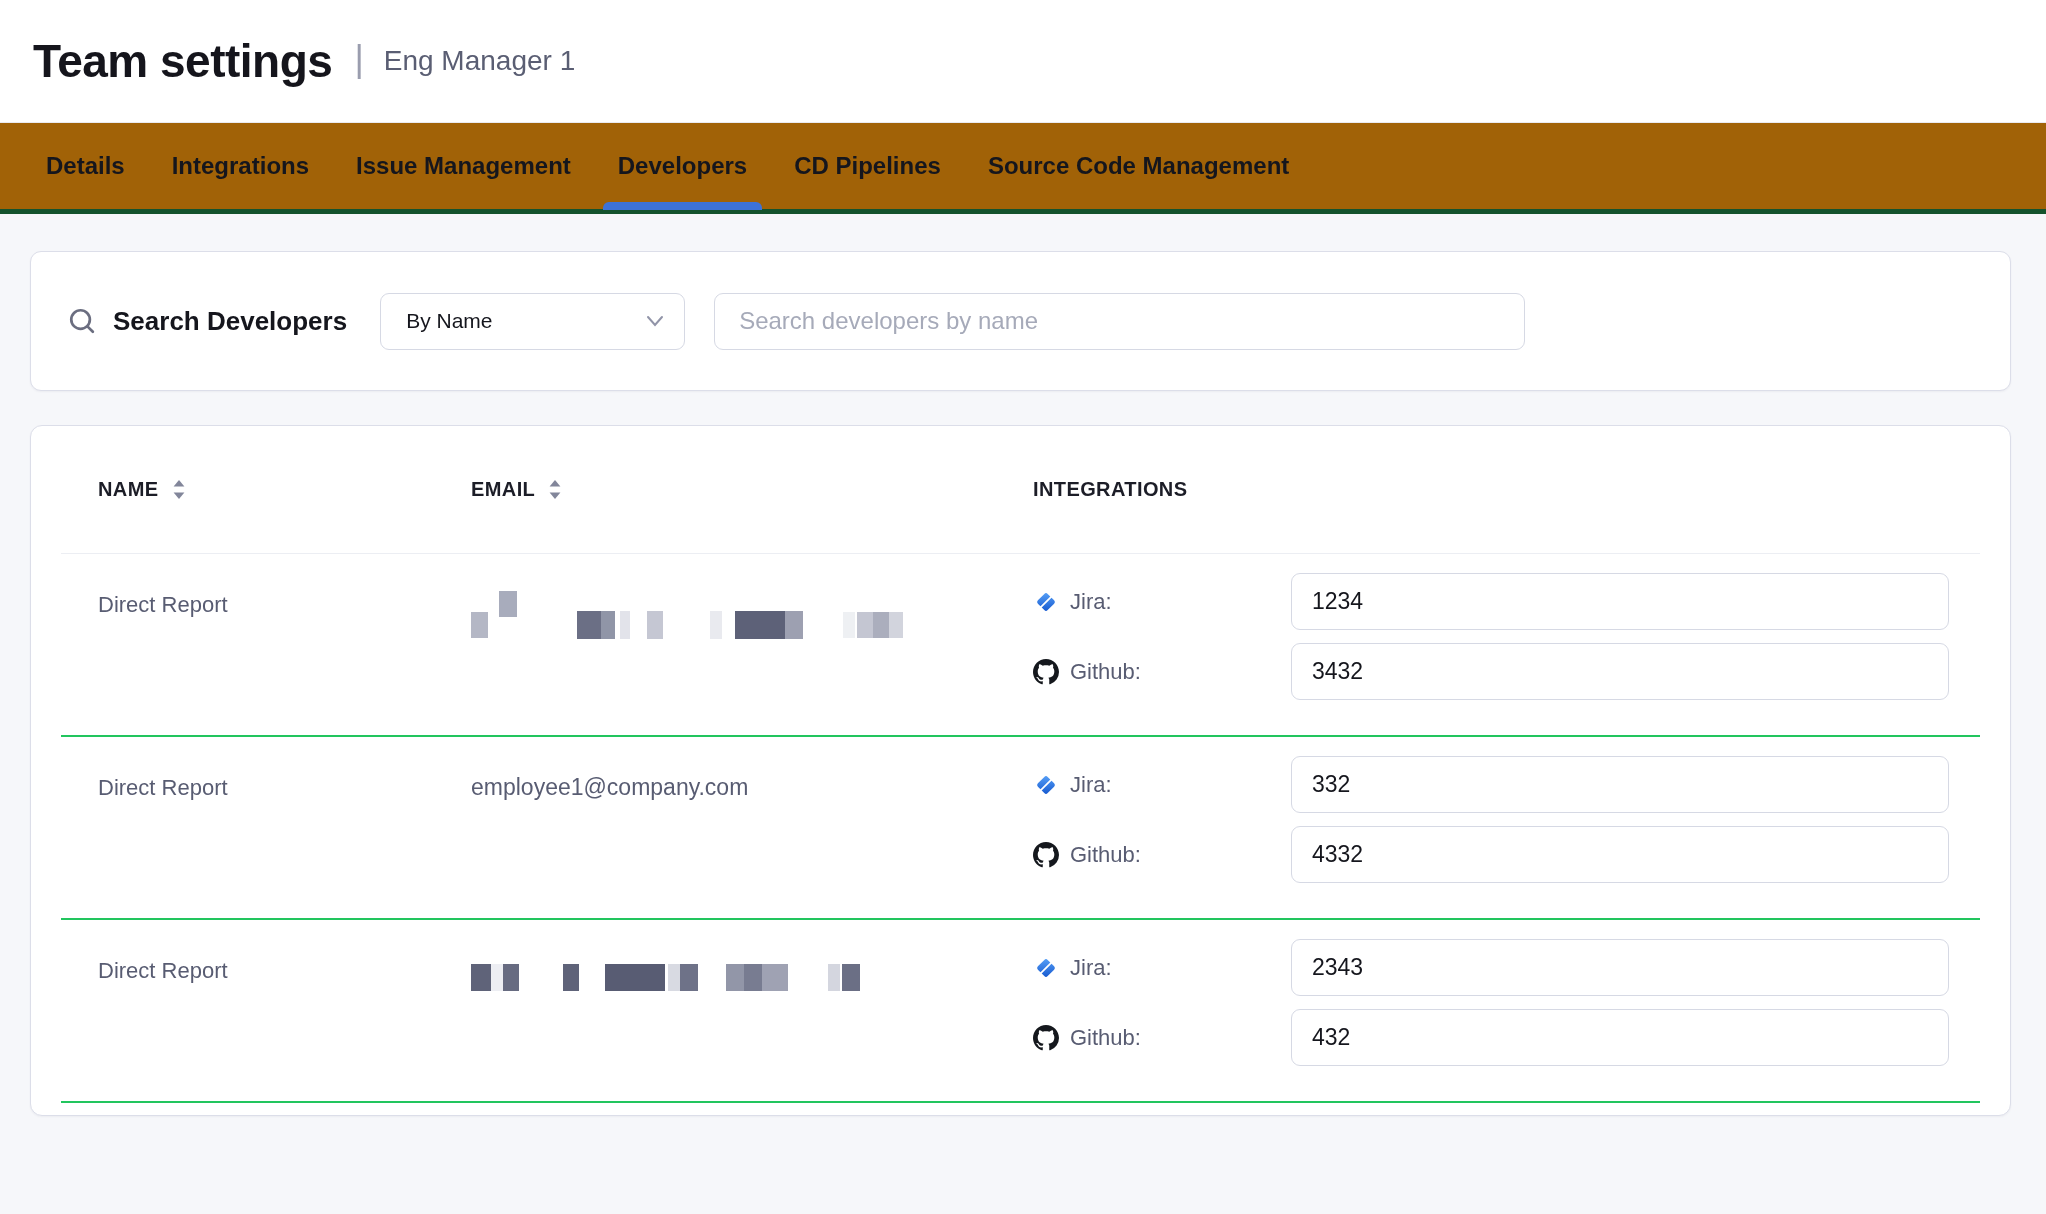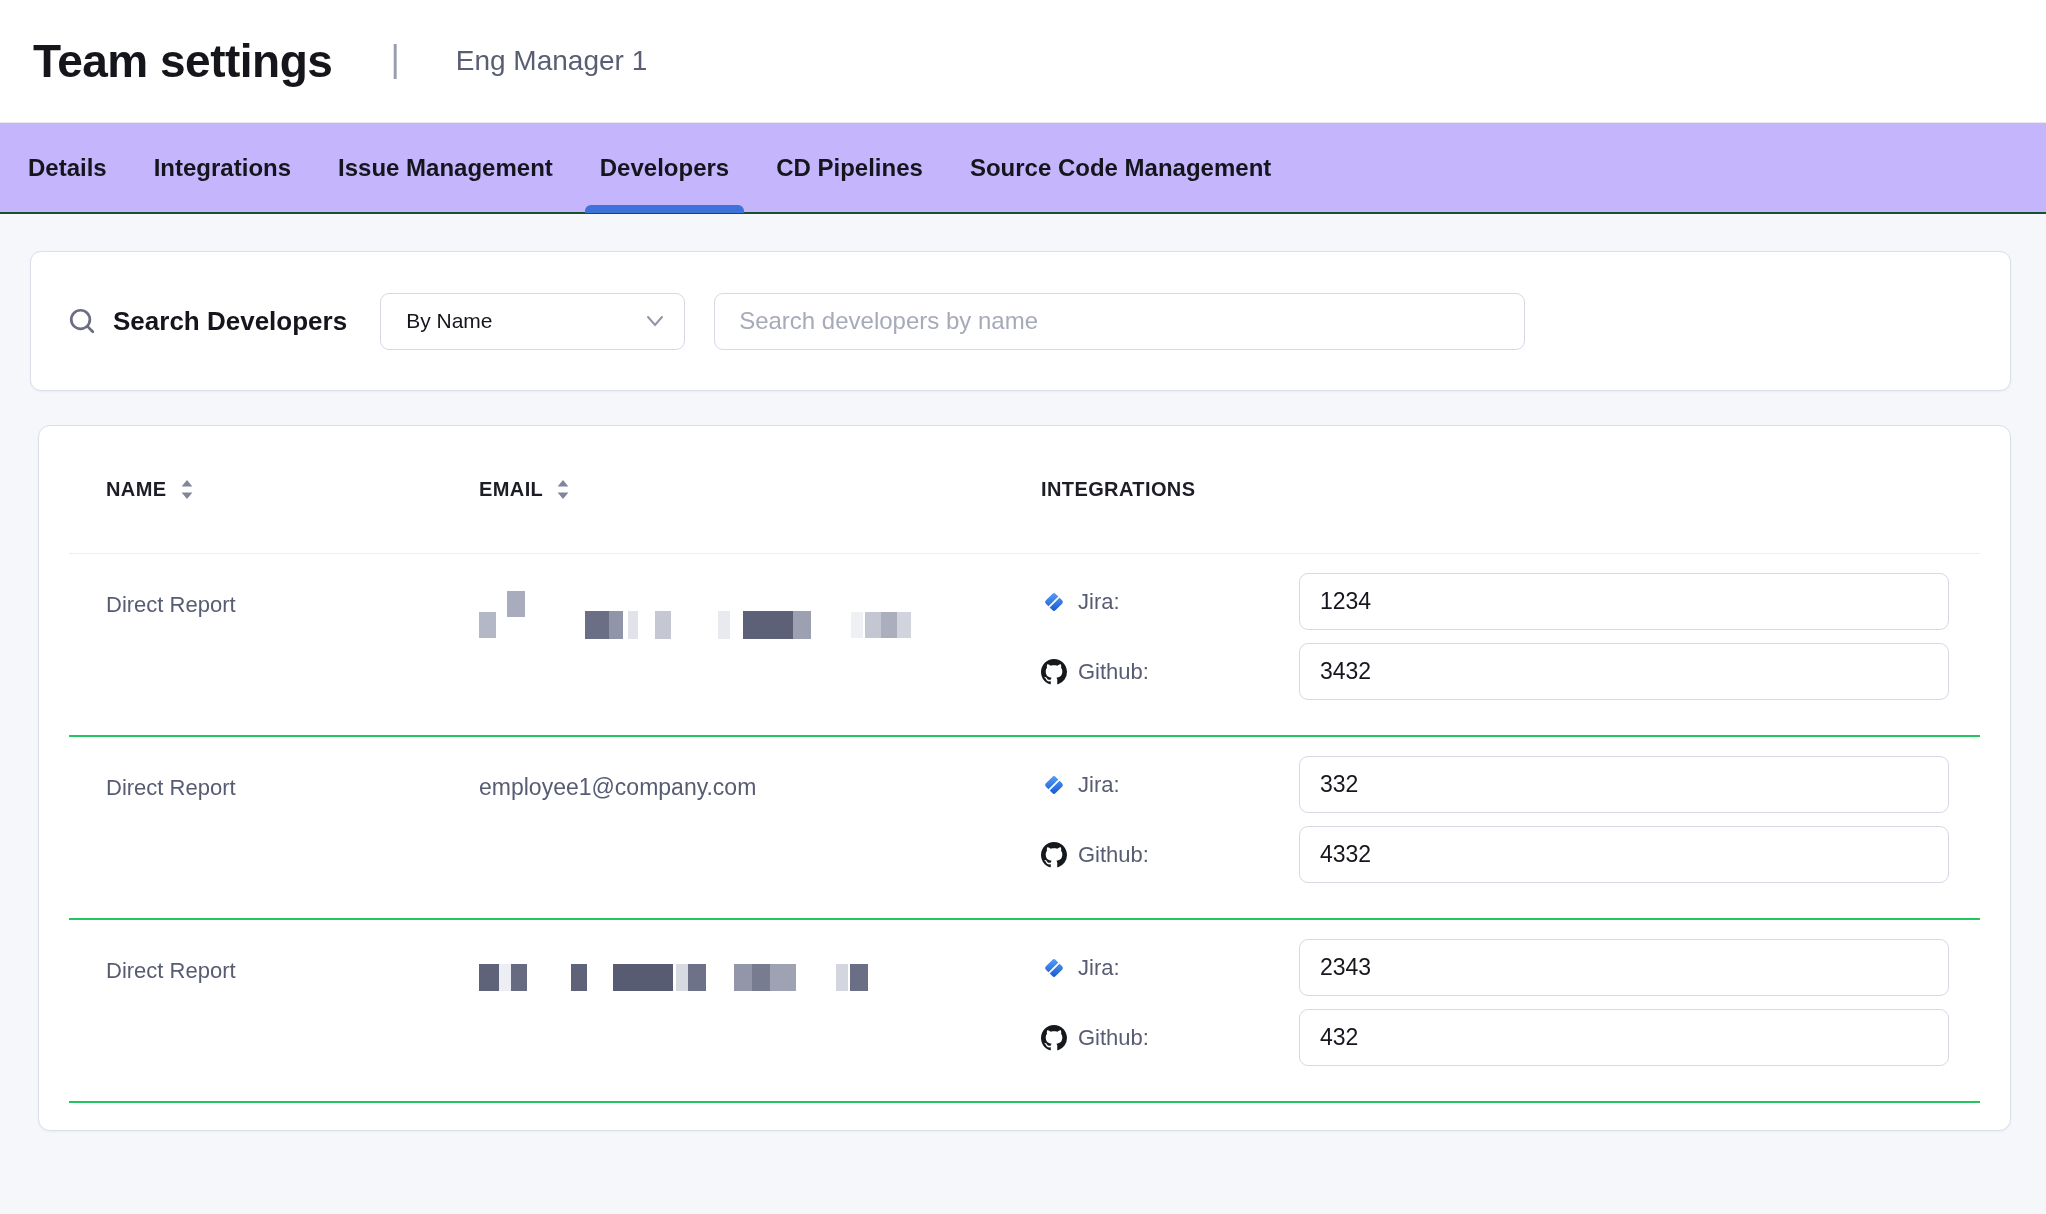--- a/index.html
+++ b/index.html
@@ -1,45 +1,45 @@
 <!DOCTYPE html>
 <html style="--accent: #3d72d8;"><head>
 <meta charset="utf-8">
 <style>
   * { margin:0; padding:0; box-sizing:border-box; }
   html,body { background:#fff; }
   body { font-family:"Liberation Sans","DejaVu Sans",sans-serif; color:#15161d; }
   .page { position:relative; width:2046px; height:1214px; background:#fff; overflow:hidden; }
 
   
-  .top-header { height:123px; display:flex; align-items:center; padding-left:33px; background:#fff; border-bottom:1px solid #e9eaf0;gap:36px; }
+  .top-header { height:123px; display:flex; align-items:center; padding-left:33px; background:#fff; border-bottom:1px solid #e9eaf0; }
   .page-title { font-size:46px; font-weight:700; color:#15151c; letter-spacing:-0.5px; }
   .title-sep { font-size:36px; font-weight:300; color:#9a9dae; margin:0 20px 0 22px; transform:translateY(-2px); }
   .title-context { font-size:28px; color:#5a5e73; }
 
   
-  .tabbar { position:relative; height:91px; background:#c4b5fd; display:flex; align-items:stretch; padding-left:13px; border-bottom:2px solid #14532d; }
+  .tabbar { position:relative; height:91px; background:#a16207; display:flex; align-items:stretch; padding-left:31px; border-bottom:5px solid #14532d; }
   .tab { position:relative; display:flex; align-items:center; padding:0 15px; margin-right:17px; font-size:24px; font-weight:600; color:#15161d; cursor:pointer; white-space:nowrap; }
   .tab.active::after { content:""; position:absolute; left:0; right:0; bottom:-1px; height:8px; background:var(--accent,#3d72d8); border-radius:6px 6px 0 0; }
 
   
   .content { height:1000px; background:#f6f7fa; padding:37px 35px 0 30px; }
 
   .card { background:#fff; border:1px solid #dcdee9; border-radius:12px; box-shadow:0 1px 2px rgba(44,48,74,0.05); }
 
   
   .search-card { height:140px; display:flex; align-items:center; padding:0 36px;border-radius:11px; }
   .search-label-wrap { display:flex; align-items:center; gap:15px; }
   .search-label { font-size:26px; font-weight:700; color:#15161d; }
   .filter-select { margin-left:33px; width:305px; height:57px; border:1px solid #d6d9e4; border-radius:9px; background:#fff; display:flex; align-items:center; justify-content:space-between; padding:0 20px 0 25px; font-size:21px; color:#15161d; cursor:pointer; }
   .search-input { margin-left:29px; width:811px; height:57px; border:1px solid #d6d9e4; border-radius:9px; padding:0 24px; font-size:24px; color:#15161d; font-family:inherit; outline:none; background:#fff; }
   .search-input::placeholder { color:#a6aab9; }
 
   
-  .table-card { margin-top:34px; padding:0 30px 27px 30px;margin-left:8px; }
+  .table-card { margin-top:34px; padding:0 30px 12px 30px; }
   .thead { display:grid; grid-template-columns:373px 562px 1fr; padding-left:37px; height:128px; align-items:center; border-bottom:1px solid #eceef3; }
   .th { display:flex; align-items:center; gap:12px; font-size:20px; font-weight:700; color:#1c1d27; letter-spacing:0.4px; }
   .sort-icon { display:inline-flex; cursor:pointer; }
 
   .trow { display:grid; grid-template-columns:373px 562px 1fr; padding-left:37px; height:183px; border-bottom:2px solid #22c55e; }
   .name-cell { padding-top:37px; font-size:22px; line-height:27px; color:#585c72; }
   .email-cell { padding-top:37px; font-size:23px; line-height:27px; color:#585c72; }
   .email-redacted { display:flex; align-items:flex-start; }
   .px-block { display:inline-block; flex:none; }
 

